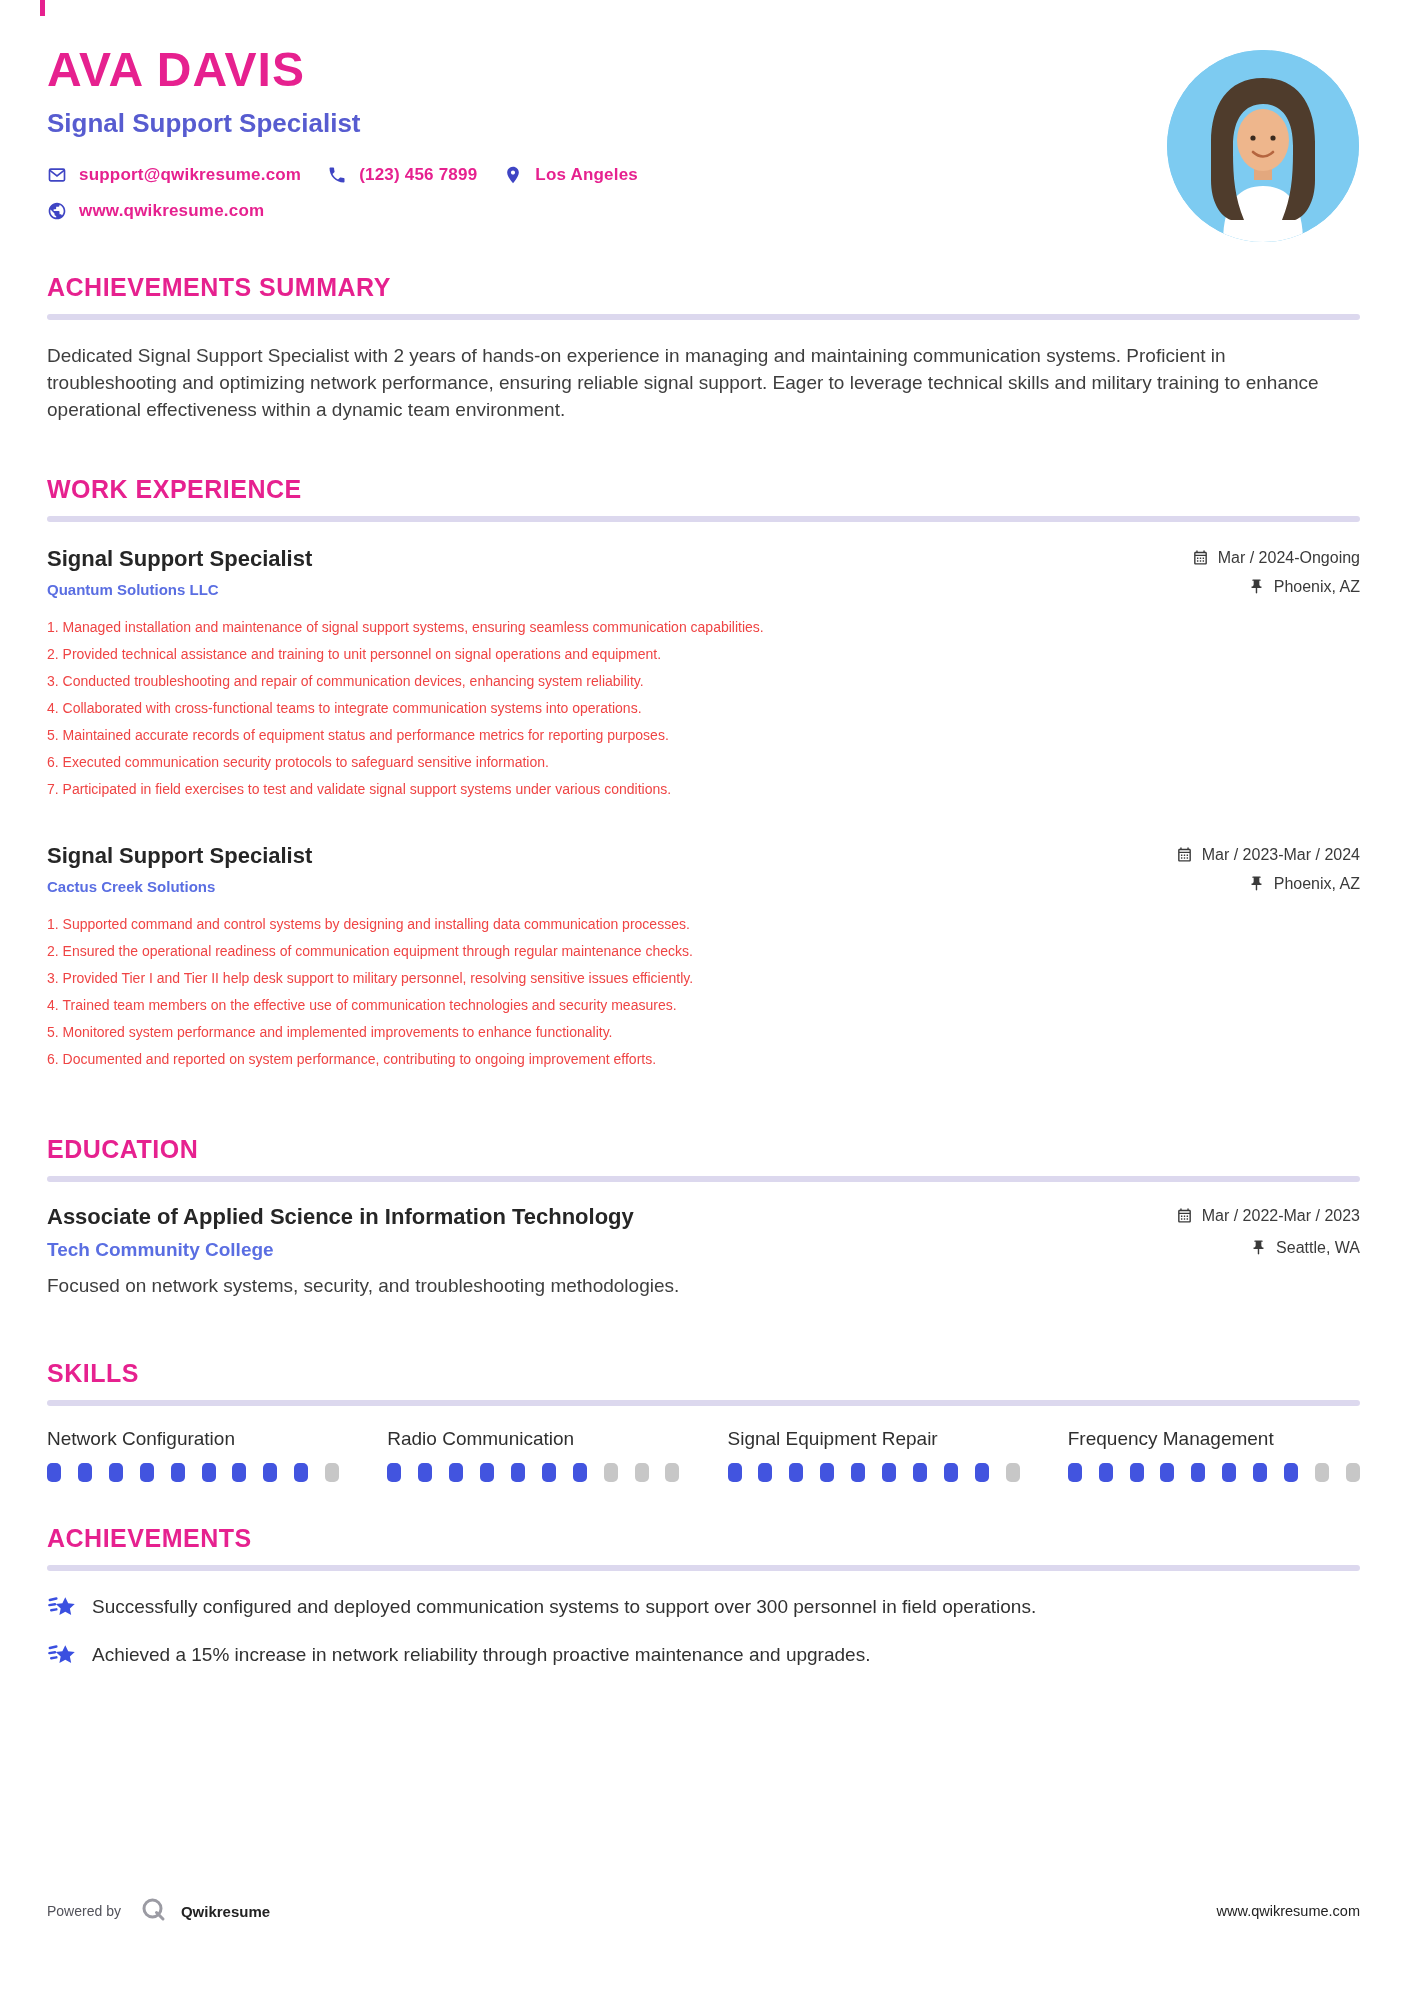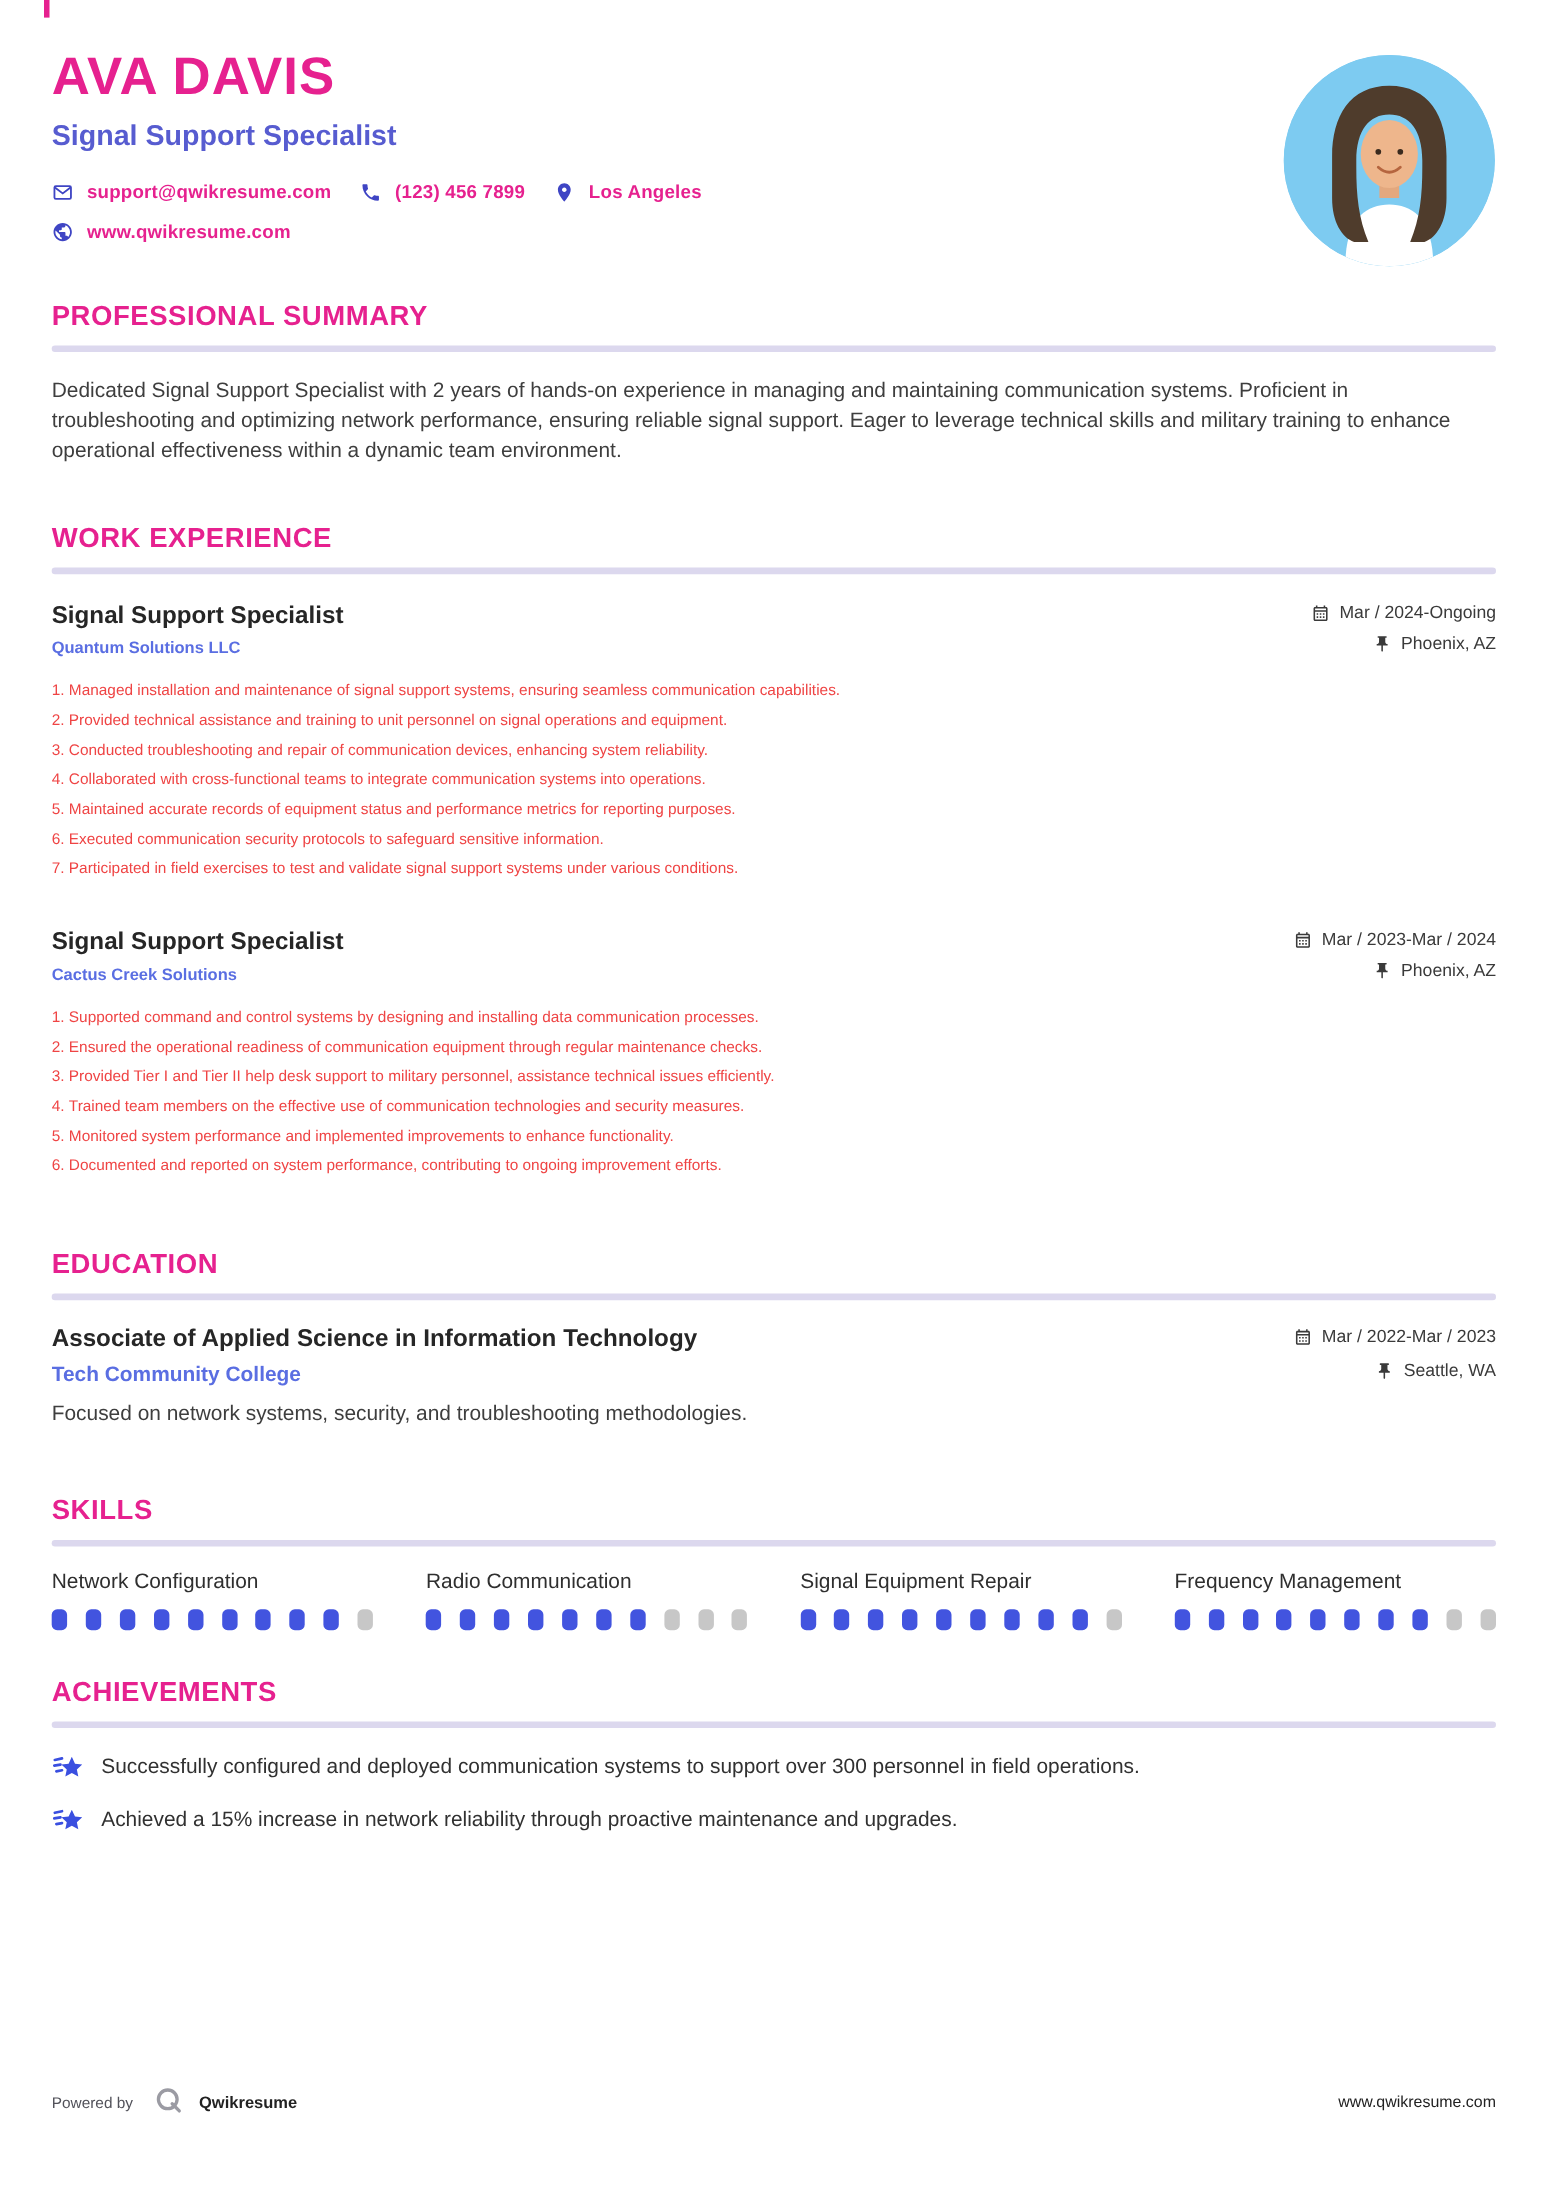--- a/index.html
+++ b/index.html
@@ -120,21 +120,21 @@
         <span class="contact-item">
           <svg class="cicon" viewBox="0 0 24 24">
               <path d="M12 2C6.48 2 2 6.48 2 12s4.48 10 10 10 10-4.48 10-10S17.52 2 12 2zm-1 17.93c-3.95-.49-7-3.85-7-7.93 0-.62.08-1.21.21-1.79L9 15v1c0 1.1.9 2 2 2v1.93zm6.9-2.54c-.26-.81-1-1.39-1.9-1.39h-1v-3c0-.55-.45-1-1-1H8v-2h2c.55 0 1-.45 1-1V7h2c1.1 0 2-.9 2-2v-.41c2.93 1.19 5 4.06 5 7.41 0 2.08-.8 3.97-2.1 5.39z" fill="#3f45c4"></path>
             </svg>
           <span class="contact-text">www.qwikresume.com</span>
         </span>
       </div>
     </header>
 
     <section class="section">
-      <div class="section-heading">PROFESSIONAL SUMMARY</div>
+      <div class="section-heading">ACHIEVEMENTS SUMMARY</div>
       <div class="divider"></div>
       <p class="summary-text">Dedicated Signal Support Specialist with 2 years of hands-on experience in managing and maintaining communication systems. Proficient in troubleshooting and optimizing network performance, ensuring reliable signal support. Eager to leverage technical skills and military training to enhance operational effectiveness within a dynamic team environment.</p>
     </section>
 
     <section class="section">
       <div class="section-heading">WORK EXPERIENCE</div>
       <div class="divider"></div>
       <div>
   <div class="job">
     <div class="row-between">
@@ -181,21 +181,21 @@
       <span class="meta">
         <svg viewBox="0 0 24 24">
                   <path d="M16 9V4h1c.55 0 1-.45 1-1s-.45-1-1-1H7c-.55 0-1 .45-1 1s.45 1 1 1h1v5c0 1.66-1.34 3-3 3v2h5.97v7l1 1 1-1v-7H19v-2c-1.66 0-3-1.34-3-3z" fill="#3a3a3a"></path>
                 </svg>
         <span>Phoenix, AZ</span>
       </span>
     </div>
     <ol class="bullets">
               <li>Supported command and control systems by designing and installing data communication processes.</li>
               <li>Ensured the operational readiness of communication equipment through regular maintenance checks.</li>
-              <li>Provided Tier I and Tier II help desk support to military personnel, assistance technical issues efficiently.</li>
+              <li>Provided Tier I and Tier II help desk support to military personnel, resolving sensitive issues efficiently.</li>
               <li>Trained team members on the effective use of communication technologies and security measures.</li>
               <li>Monitored system performance and implemented improvements to enhance functionality.</li>
               <li>Documented and reported on system performance, contributing to ongoing improvement efforts.</li>
             </ol>
   </div>
 </div>
     </section>
 
     <section class="section" style="margin-top:62px">
       <div class="section-heading">EDUCATION</div>

